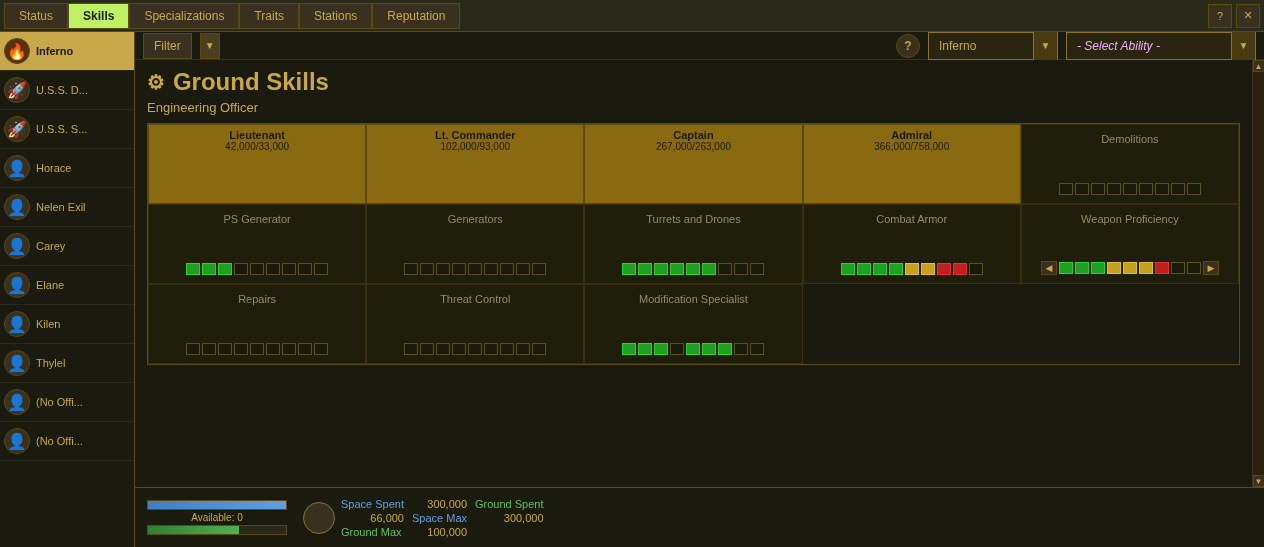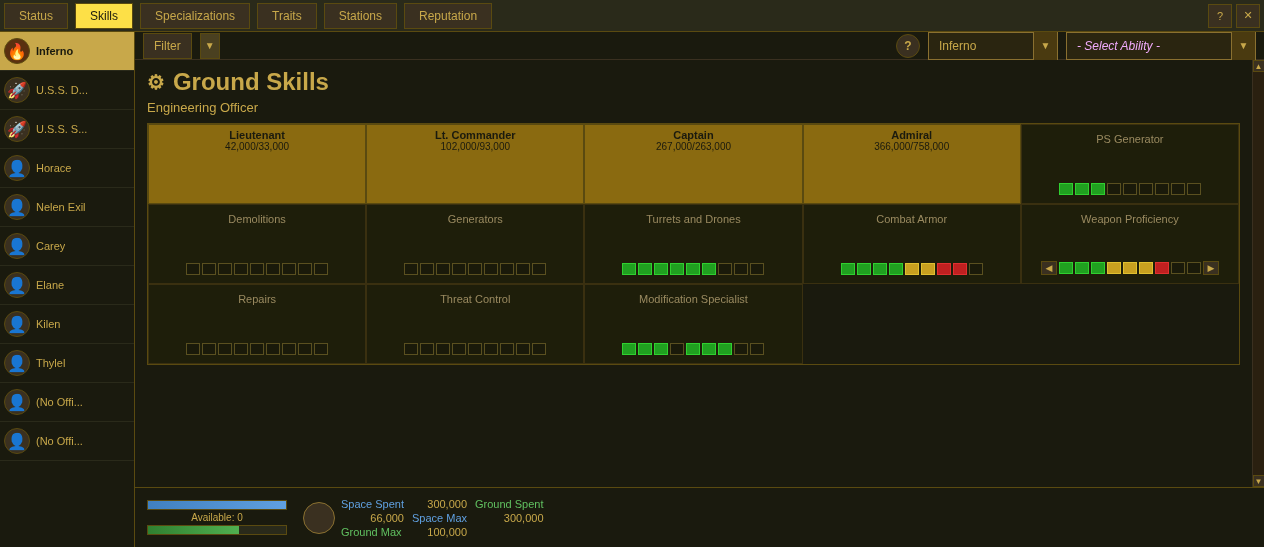--- a/index.html
+++ b/index.html
@@ -13,37 +13,37 @@
     }
 
     
     .top-bar {
       display: flex;
       align-items: center;
       background: #2a2a1a;
       border-bottom: 1px solid #5a4a10;
       height: 32px;
       padding: 0 4px;
-      gap: 7px;
+      gap: 0;
     }
     .nav-tab {
       padding: 4px 14px;
       background: #3a3020;
       border: 1px solid #5a4a10;
       color: #c8a84a;
       font-size: 12px;
       cursor: pointer;
       height: 26px;
       display: flex;
       align-items: center;
     }
     .nav-tab.active {
-      background: #fde047;
+      background: #bef264;
       color: #1a1a0e;
-      font-weight: normal;
+      font-weight: bold;
     }
     .top-bar-right {
       margin-left: auto;
       display: flex;
       gap: 4px;
     }
     .icon-btn {
       width: 24px;
       height: 24px;
       background: #3a3020;
@@ -526,40 +526,40 @@
           <div class="skill-header">
             <div class="skill-header-title">Captain</div>
             <div class="skill-header-xp">267,000/263,000</div>
           </div>
           <div class="skill-header">
             <div class="skill-header-title">Admiral</div>
             <div class="skill-header-xp">366,000/758,000</div>
           </div>
 
           <div class="skill-cell">
+            <span class="skill-name">Demolitions</span>
+            <div class="skill-bars">
+              <div class="bar-pip"></div>
+                <div class="bar-pip"></div>
+                <div class="bar-pip"></div>
+              <div class="bar-pip"></div>
+                <div class="bar-pip"></div>
+                <div class="bar-pip"></div>
+              <div class="bar-pip"></div>
+                <div class="bar-pip"></div>
+                <div class="bar-pip"></div>
+            </div>
+          </div>
+
+          <div class="skill-cell">
             <span class="skill-name">PS Generator</span>
             <div class="skill-bars">
               <div class="bar-pip filled-green"></div>
                 <div class="bar-pip filled-green"></div>
                 <div class="bar-pip filled-green"></div>
-              <div class="bar-pip"></div>
-                <div class="bar-pip"></div>
-                <div class="bar-pip"></div>
-              <div class="bar-pip"></div>
-                <div class="bar-pip"></div>
-                <div class="bar-pip"></div>
-            </div>
-          </div>
-
-          <div class="skill-cell">
-            <span class="skill-name">Demolitions</span>
-            <div class="skill-bars">
-              <div class="bar-pip"></div>
-                <div class="bar-pip"></div>
-                <div class="bar-pip"></div>
               <div class="bar-pip"></div>
                 <div class="bar-pip"></div>
                 <div class="bar-pip"></div>
               <div class="bar-pip"></div>
                 <div class="bar-pip"></div>
                 <div class="bar-pip"></div>
             </div>
           </div>
 
           <div class="skill-cell">

